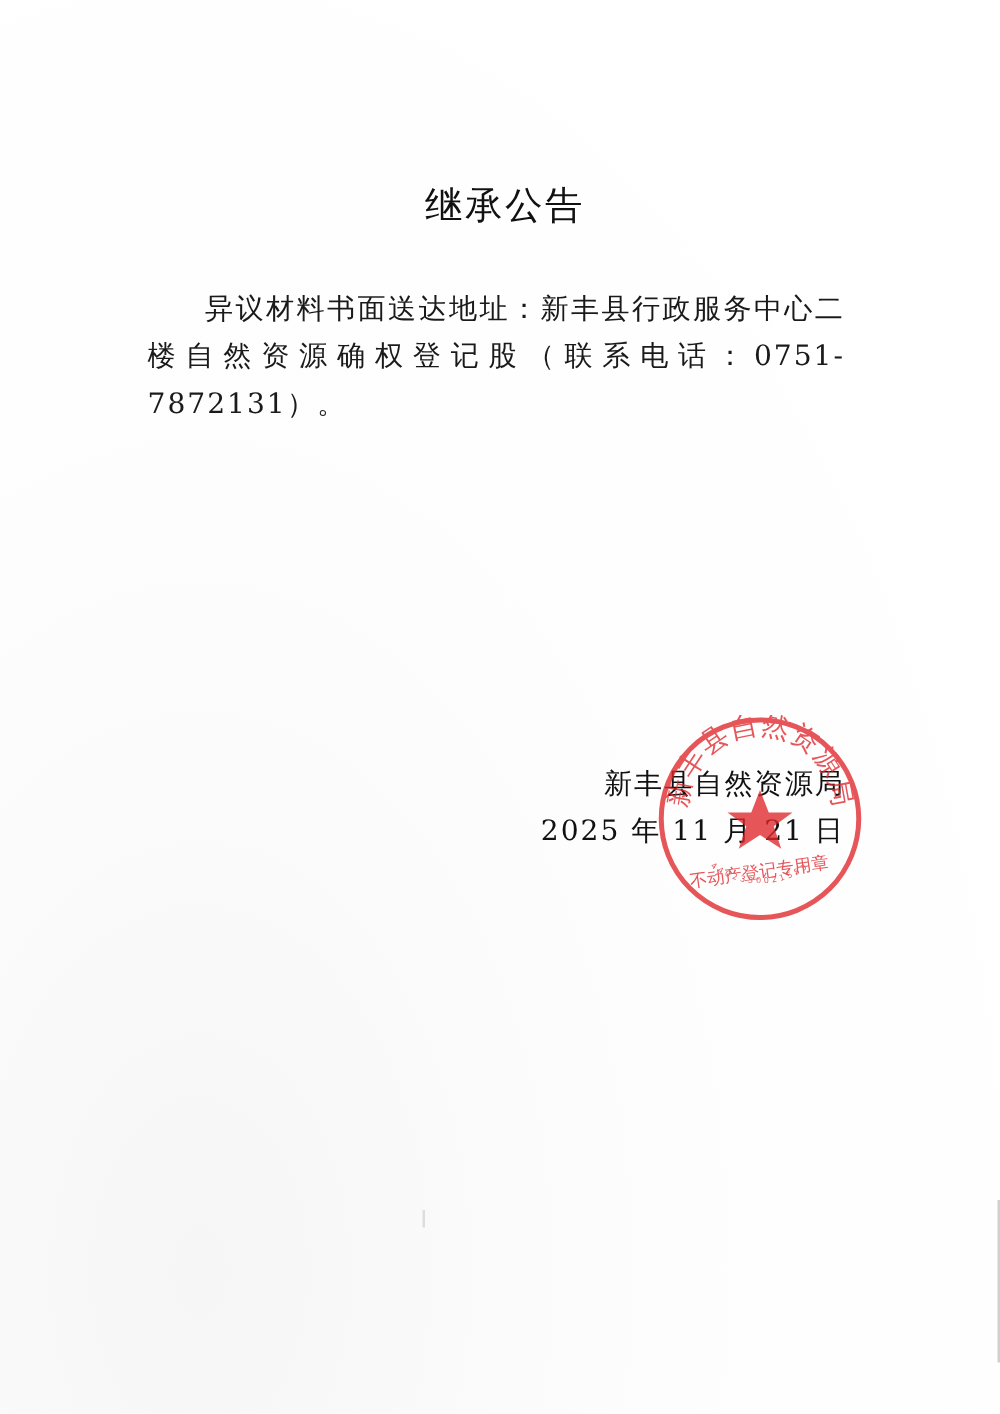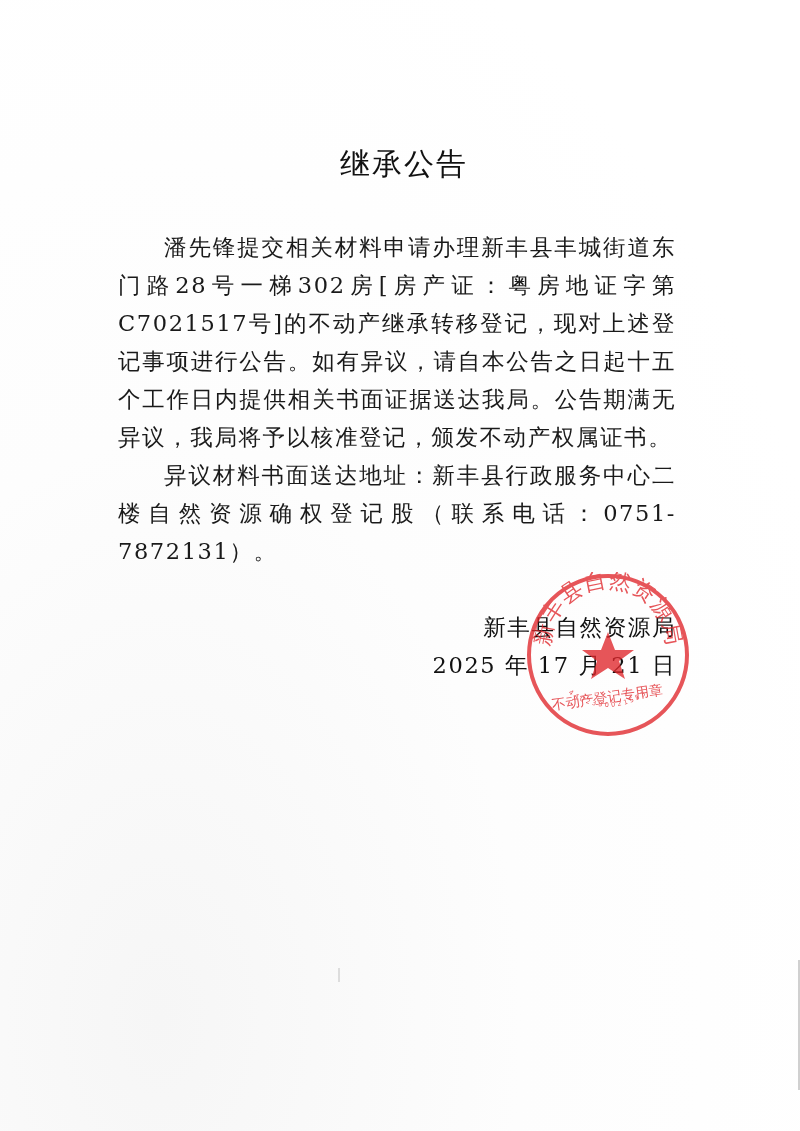--- a/index.html
+++ b/index.html
@@ -92,27 +92,26 @@
     }
   </style>
 </head>
 <body>
 
 <div class="page">
 
   <h1 class="title">继承公告</h1>
 
   <div class="body-text">
-    <p>潘先锋提交相关材料申请办理新丰县丰城街道东门路28号一梯302房[房产证：粤房地证字第C7021517号]的不动产继承转移登记，现对上述登记事项进行公告。如有异议，请自本公告之日起十五个工作日内提供相关书面证据送达我局。公告期满无异议，我局将予以核准登记，颁发不动产权属证书。</p>
     <p>异议材料书面送达地址：新丰县行政服务中心二楼自然资源确权登记股（联系电话：0751-7872131）。</p>
   </div>
 
   <div class="signature">
     <div>新丰县自然资源局</div>
-    <div>2025 年 17 月 21 日</div>
+    <div>2025 年 11 月 21 日</div>
   </div>
 
   <svg class="stamp" viewBox="0 0 166 166" xmlns="http://www.w3.org/2000/svg">
     <defs>
       <path id="topArc" d="M 28 92 A 58 58 0 1 1 138 92" fill="none"></path>
       <path id="numArc" d="M 30 108 A 66 66 0 0 0 136 108" fill="none"></path>
     </defs>
     <circle cx="83" cy="83" r="79" fill="none" stroke="#e0262b" stroke-width="4"></circle>
     <text font-family="DejaVu Serif, serif" font-size="22" fill="#e0262b" letter-spacing="1">
       <textPath href="#topArc" startOffset="50%" text-anchor="middle">新丰县自然资源局</textPath>

